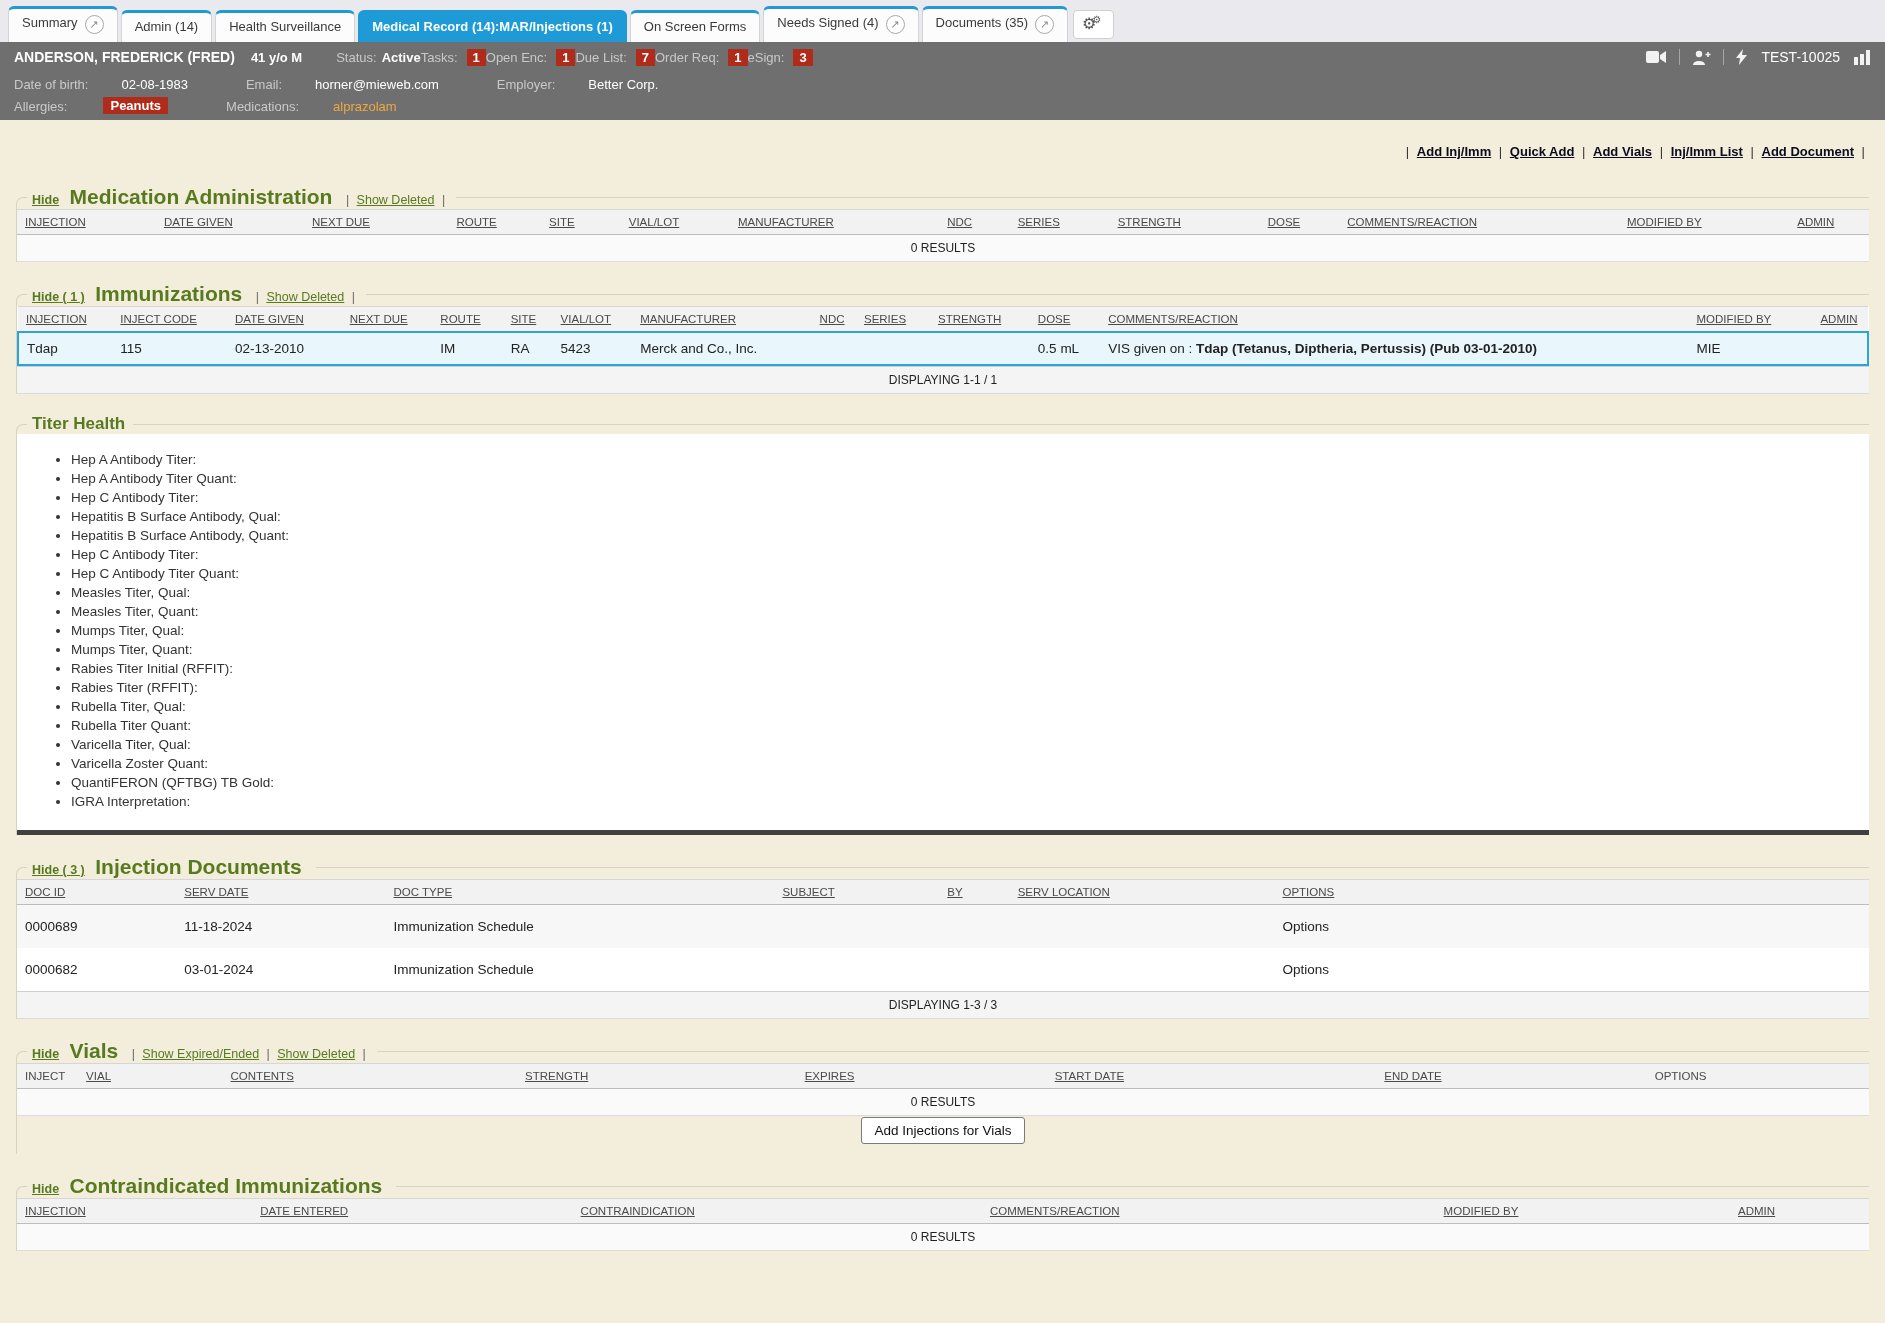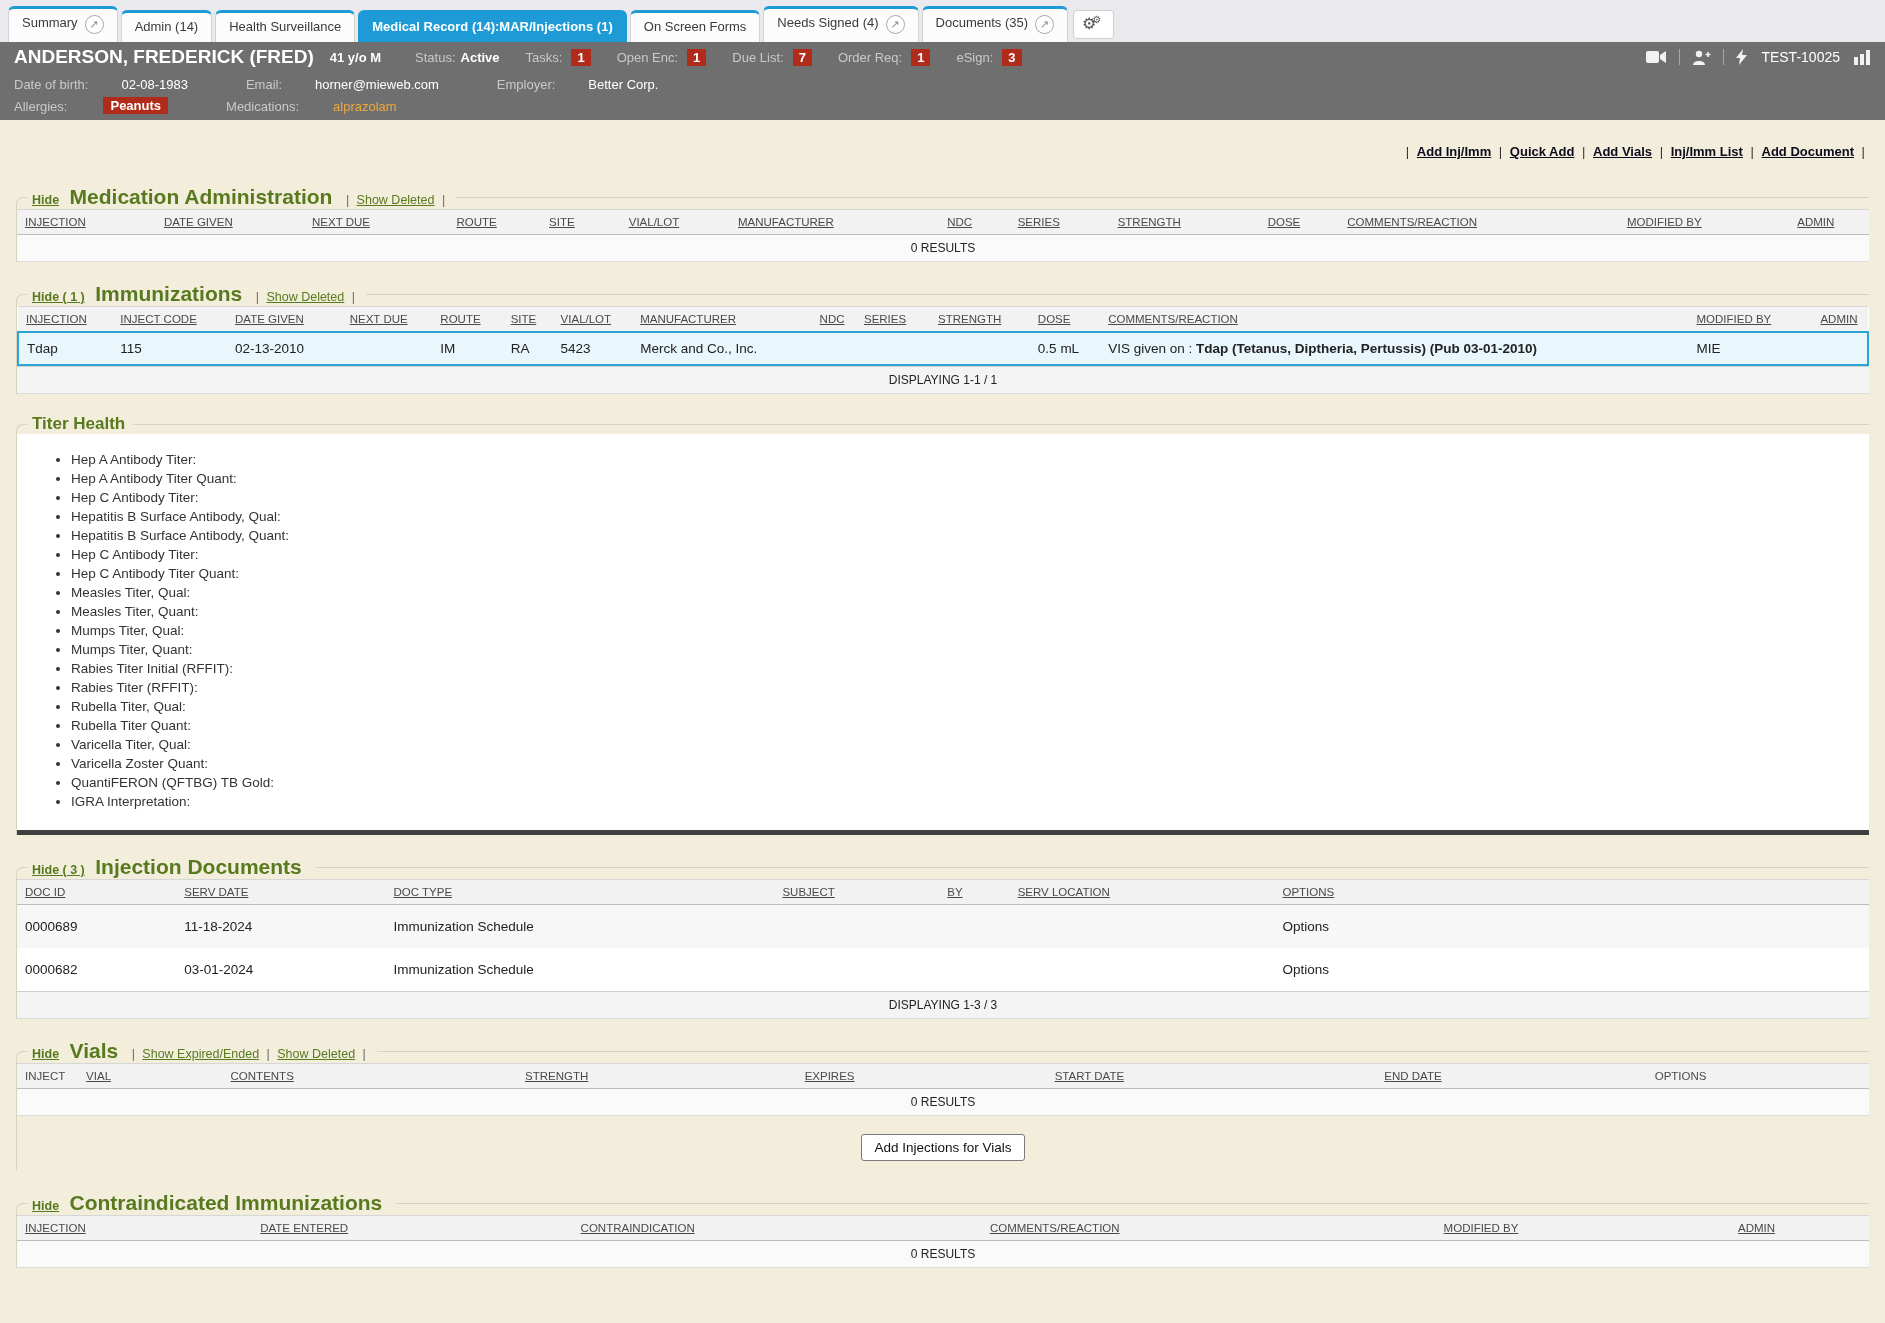--- a/index.html
+++ b/index.html
@@ -19,26 +19,26 @@
     display:inline-flex; align-items:center; justify-content:center; font-size:11px;
     color:#8A8A8A; background:#FFF; font-weight:normal; }
   .gearbtn { background:#FFF; border:1px solid #CFCFCF; border-radius:4px;
     padding:3px 8px 5px; margin:0 0 3px 2px; color:#555; cursor:pointer; position:relative; }
   .gear-main { font-size:16px; }
   .gear-small { font-size:10px; position:relative; top:-6px; left:-4px; }
 
   
   .pt-head { background:#6F6F6F; color:#FFF; padding:2px 14px 6px; flex:0 0 auto; }
   .pt-row1 { display:flex; align-items:center; height:26px; font-size:13px; }
-  .pt-name { font-weight:bold; font-size:19px; }
+  .pt-name { font-weight:bold; font-size:14px; }
   .pt-age { font-weight:bold; margin-left:16px; }
   .lbl { color:#C9C9C9; }
   .pt-row1 .status-l { margin-left:34px; }
   .status-v { font-weight:bold; margin-left:5px; }
-  .ctr-l { margin-left:26px; }
+  .ctr-l { }
   .badge { display:inline-block; background:#B02B19; color:#FFF; font-weight:bold;
     font-size:13px; padding:1px 6px; margin-left:9px; cursor:pointer; }
   .pt-right { margin-left:auto; display:flex; align-items:center; gap:12px; }
   .vsep { width:1px; height:16px; background:#A5A5A5; }
   .icon-btn { display:inline-flex; align-items:center; cursor:pointer; }
   .station { font-size:14px; color:#FFF; margin:0 2px; }
   .pt-row2, .pt-row3 { display:flex; align-items:flex-end; height:22px; font-size:13px;gap:28px; }
   .val { color:#FFF; margin-left:5px; }
   .gap-lg { margin-left:30px; }
   .allergy-badge { background:#B02B19; color:#FFF; font-weight:bold; padding:1px 7px;
@@ -77,21 +77,21 @@
   .cmt-bold { font-weight:bold; }
 
   .titer-box { background:#FFF; border-bottom:5px solid #404040; padding:16px 0 18px 30px; }
   .titer-box ul { margin:0; padding-left:24px; }
   .titer-box li { font-size:13.5px; color:#333; line-height:18px; margin:1px 0; }
 
   table.docs td { padding:14px 8px; }
   table.docs tr:nth-child(2) td { background:#F7F7F7; }
   .opt-link { cursor:pointer; color:#222; }
 
-  .btn-row { text-align:center; padding:18px 0 10px; }
+  .btn-row { text-align:center; padding:1px 0 10px; }
   .add-vials-btn { background:#FFF; border:1px solid #7A7A7A; border-radius:3px;
     font-size:13.5px; color:#111; padding:5px 12px; cursor:pointer;
     font-family:"Liberation Sans", sans-serif; }
 </style>
 </head>
 <body>
 
 <div class="tabbar">
   <div class="tab">
     <span>Summary</span>

